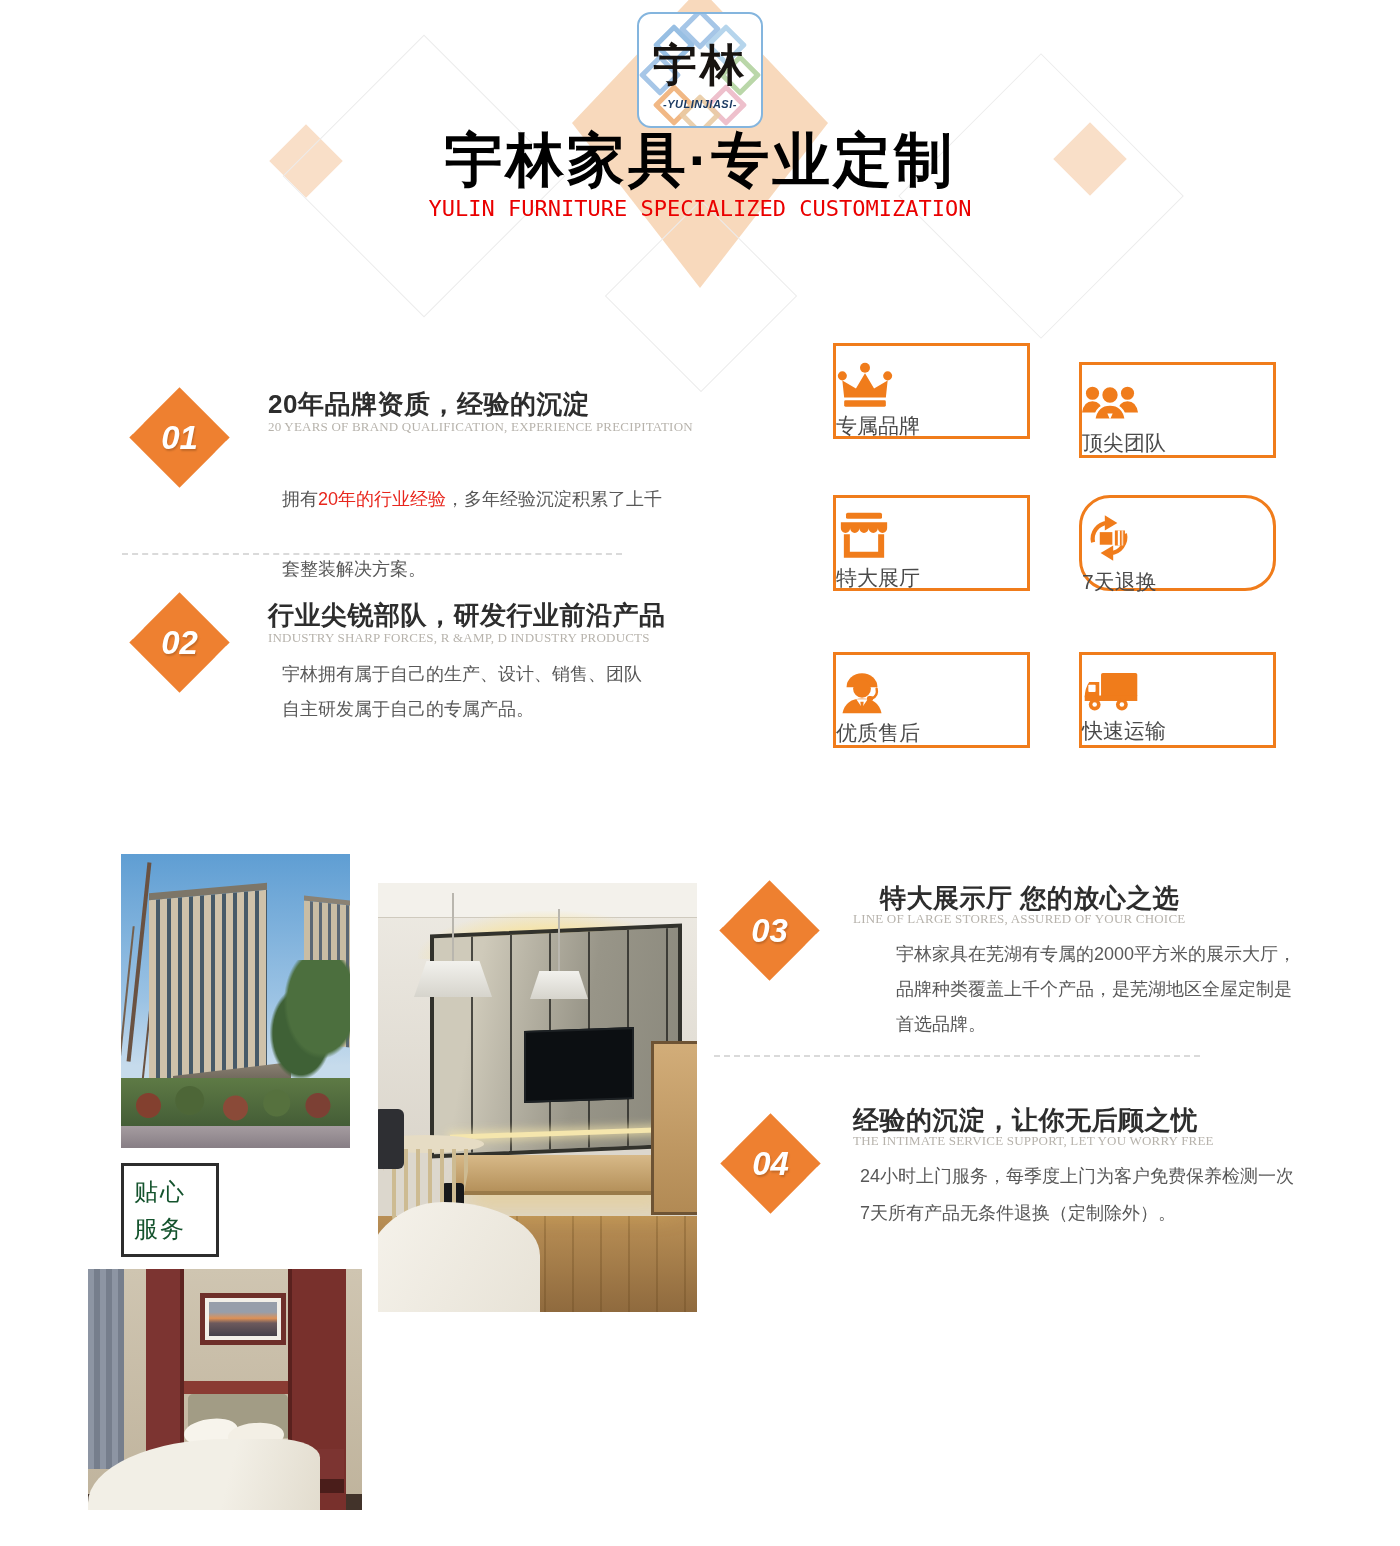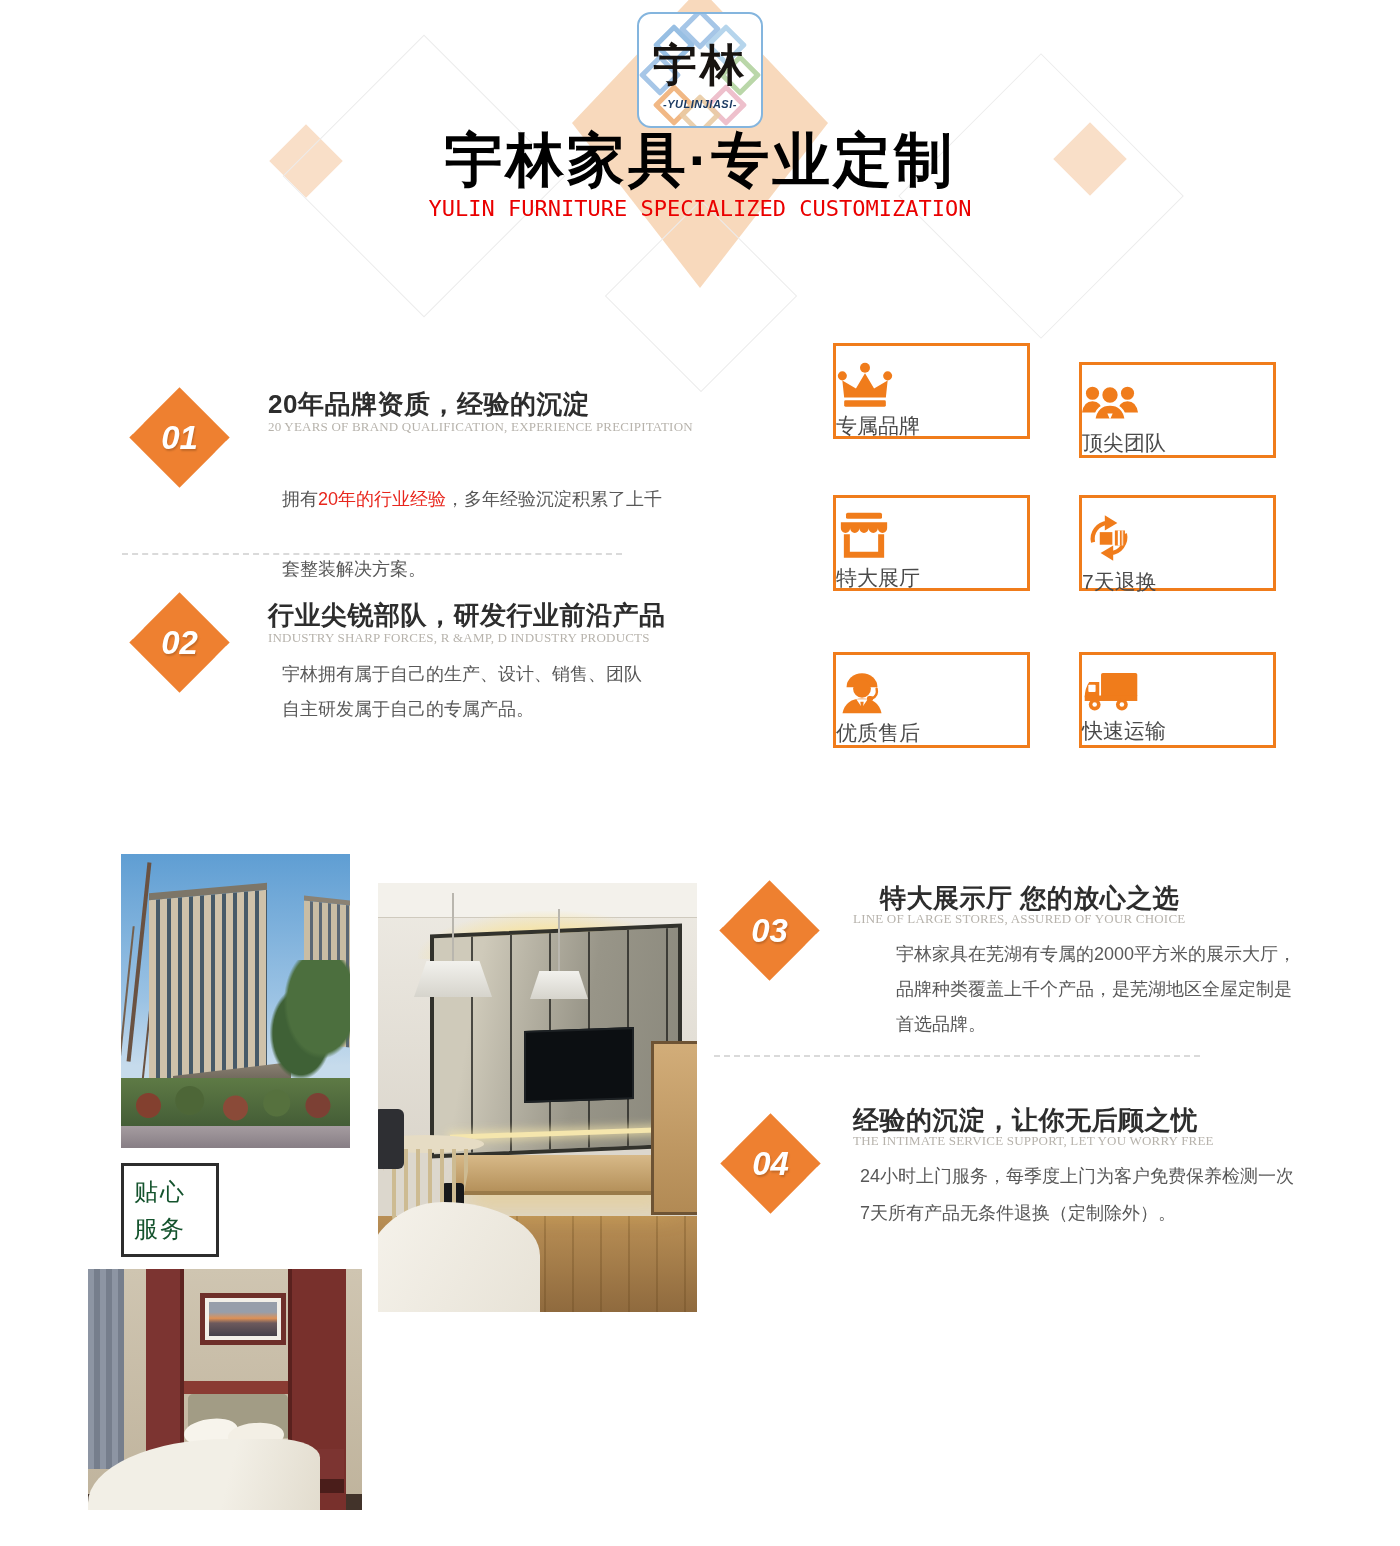--- a/index.html
+++ b/index.html
@@ -222,21 +222,21 @@
     <div class="ic">
       <svg width="56" height="48" viewBox="0 0 64 56" fill="#f07c1b">
         <rect x="11" y="1" width="42" height="7" rx="2"></rect>
         <path d="M5 12 H59 V19 A5.4 5.4 0 0 1 48.2 19 A5.4 5.4 0 0 1 37.4 19 A5.4 5.4 0 0 1 26.6 19 A5.4 5.4 0 0 1 15.8 19 A5.4 5.4 0 0 1 5 19 Z"></path>
         <path d="M12 26 V50 H52 V26" fill="none" stroke="#f07c1b" stroke-width="7"></path>
       </svg>
     </div>
     <div class="flabel">特大展厅</div>
   </div>
 
-  <div class="fbox" style="left:1079px;top:495px;">
+  <div class="fbox" style="left:1079px;top:495px;border-radius:31px;">
     <div class="ic">
       <svg width="54" height="52" viewBox="0 0 64 62" fill="#f07c1b">
         <path d="M13 36 A19 19 0 0 1 30 13" fill="none" stroke="#f07c1b" stroke-width="5"></path>
         <polygon points="27,4 42,13 27,22"></polygon>
         <path d="M51 26 A19 19 0 0 1 34 49" fill="none" stroke="#f07c1b" stroke-width="5"></path>
         <polygon points="37,58 22,49 37,40"></polygon>
         <rect x="21" y="24" width="15" height="15"></rect>
         <rect x="39" y="22" width="12" height="18"></rect>
         <rect x="42.5" y="22" width="2.5" height="18" fill="#fff"></rect>
         <rect x="47" y="22" width="2" height="18" fill="#fff" opacity=".7"></rect>

